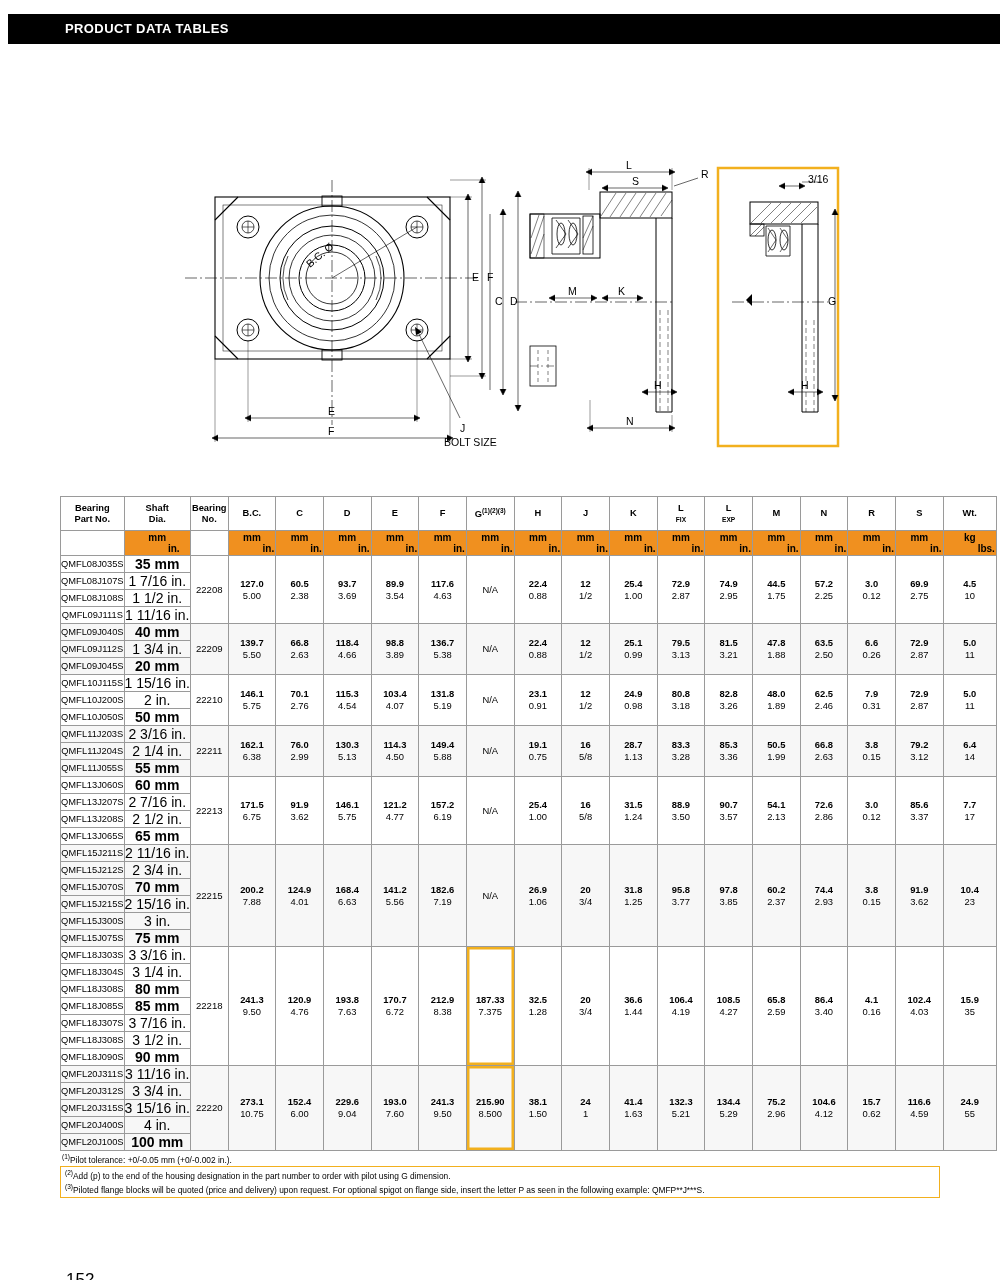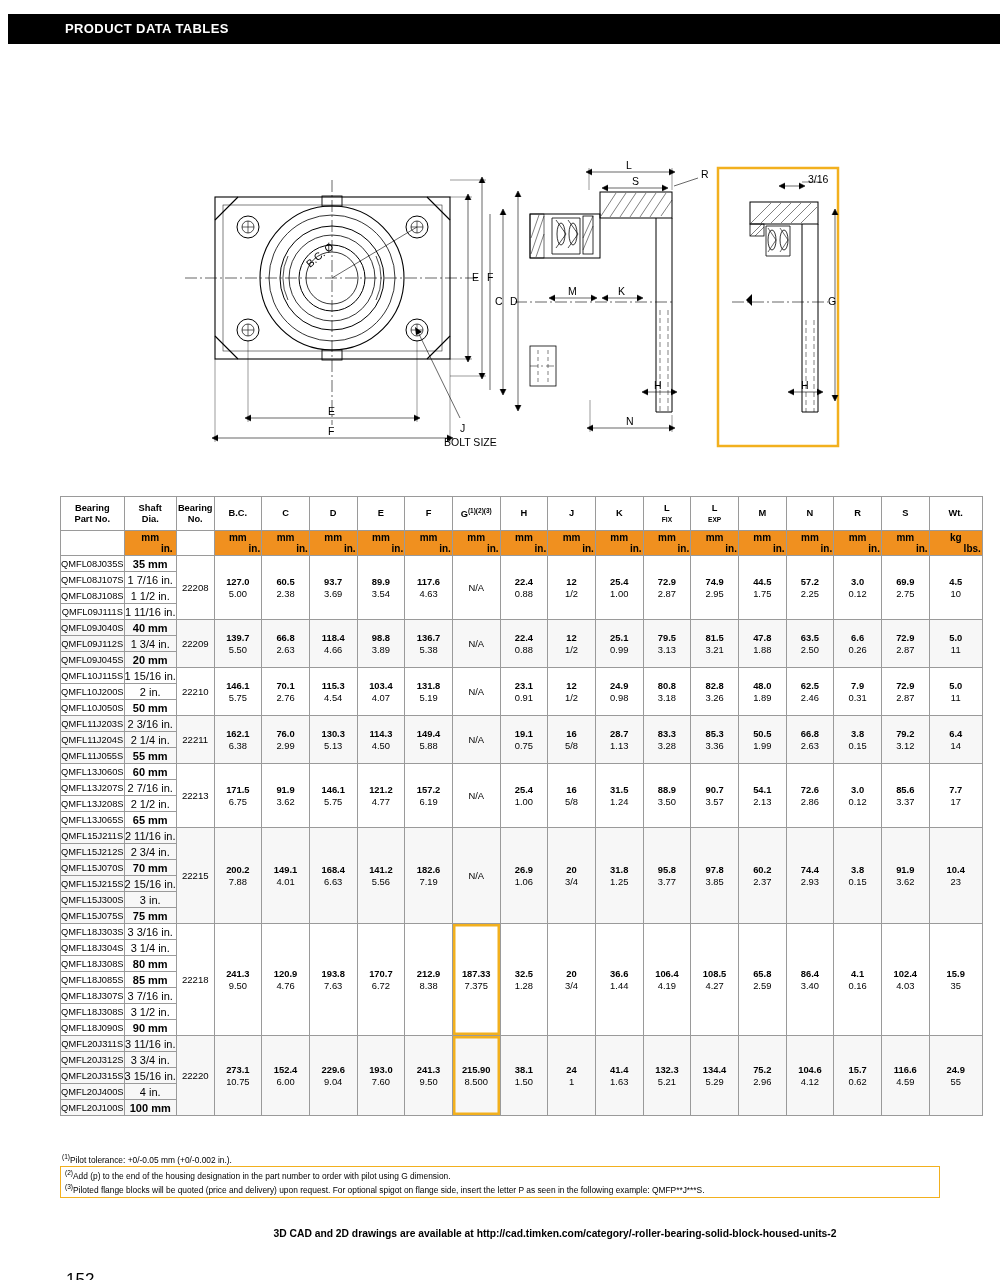--- a/index.html
+++ b/index.html
@@ -60,21 +60,21 @@
     padding:1px;
   }
   thead th.units .u1 { display:block; }
   thead th.units .u2 { display:block; font-weight:bold;padding-left:33px; }
   td.part {
     text-align:left; padding-left:5px;
     font-size:9.3px; height:16px; white-space:nowrap;
   }
   td.shaft {
     text-align:left; padding-left:7px;
-    font-size:11px; height:16px; white-space:nowrap;
+    font-size:14px; height:16px; white-space:nowrap;
   }
   td.bearingno, td.val {
     font-size:9.4px; font-weight:bold;
     line-height:1.25;
     vertical-align:middle;
   }
   td.val .mm { display:block; font-weight:bold; }
   td.val .in { display:block; font-weight:normal; }
   td.na { font-size:9.4px; font-weight:normal; }
   td.bearingno { font-size:9.6px; font-weight:normal; }
@@ -815,21 +815,21 @@
           </tr>
           <tr style="background: rgb(247, 247, 247);">
             <td class="part">QMFL15J211S</td>
             <td class="shaft">2 11/16 in.</td>
             <td class="bearingno" rowspan="6">22215</td>
             <td class="val" rowspan="6">
               <span class="mm">200.2</span>
               <span class="in">7.88</span>
             </td>
             <td class="val" rowspan="6">
-              <span class="mm">149.1</span>
+              <span class="mm">124.9</span>
               <span class="in">4.01</span>
             </td>
             <td class="val" rowspan="6">
               <span class="mm">168.4</span>
               <span class="in">6.63</span>
             </td>
             <td class="val" rowspan="6">
               <span class="mm">141.2</span>
               <span class="in">5.56</span>
             </td>
@@ -1083,15 +1083,14 @@
 
   <div class="footnotes">
     <div><sup>(1)</sup><span>Pilot tolerance: +0/-0.05 mm (+0/-0.002 in.).</span></div>
     <div class="fnbox">
       <div><sup>(2)</sup><span>Add (p) to the end of the housing designation in the part number to order with pilot using G dimension.</span></div>
       <div><sup>(3)</sup><span>Piloted flange blocks will be quoted (price and delivery) upon request. For optional spigot on flange side, insert the letter P as seen in the following example: QMFP**J***S.</span></div>
     </div>
   </div>
 
   <div class="pagenum">152</div>
-  <div class="bottomnote">3D CAD and 2D drawings are available at http://cad.timken.com/category/-roller-bearing-solid-block-housed-units-2</div>
 
 </div>
 
 </body></html>

